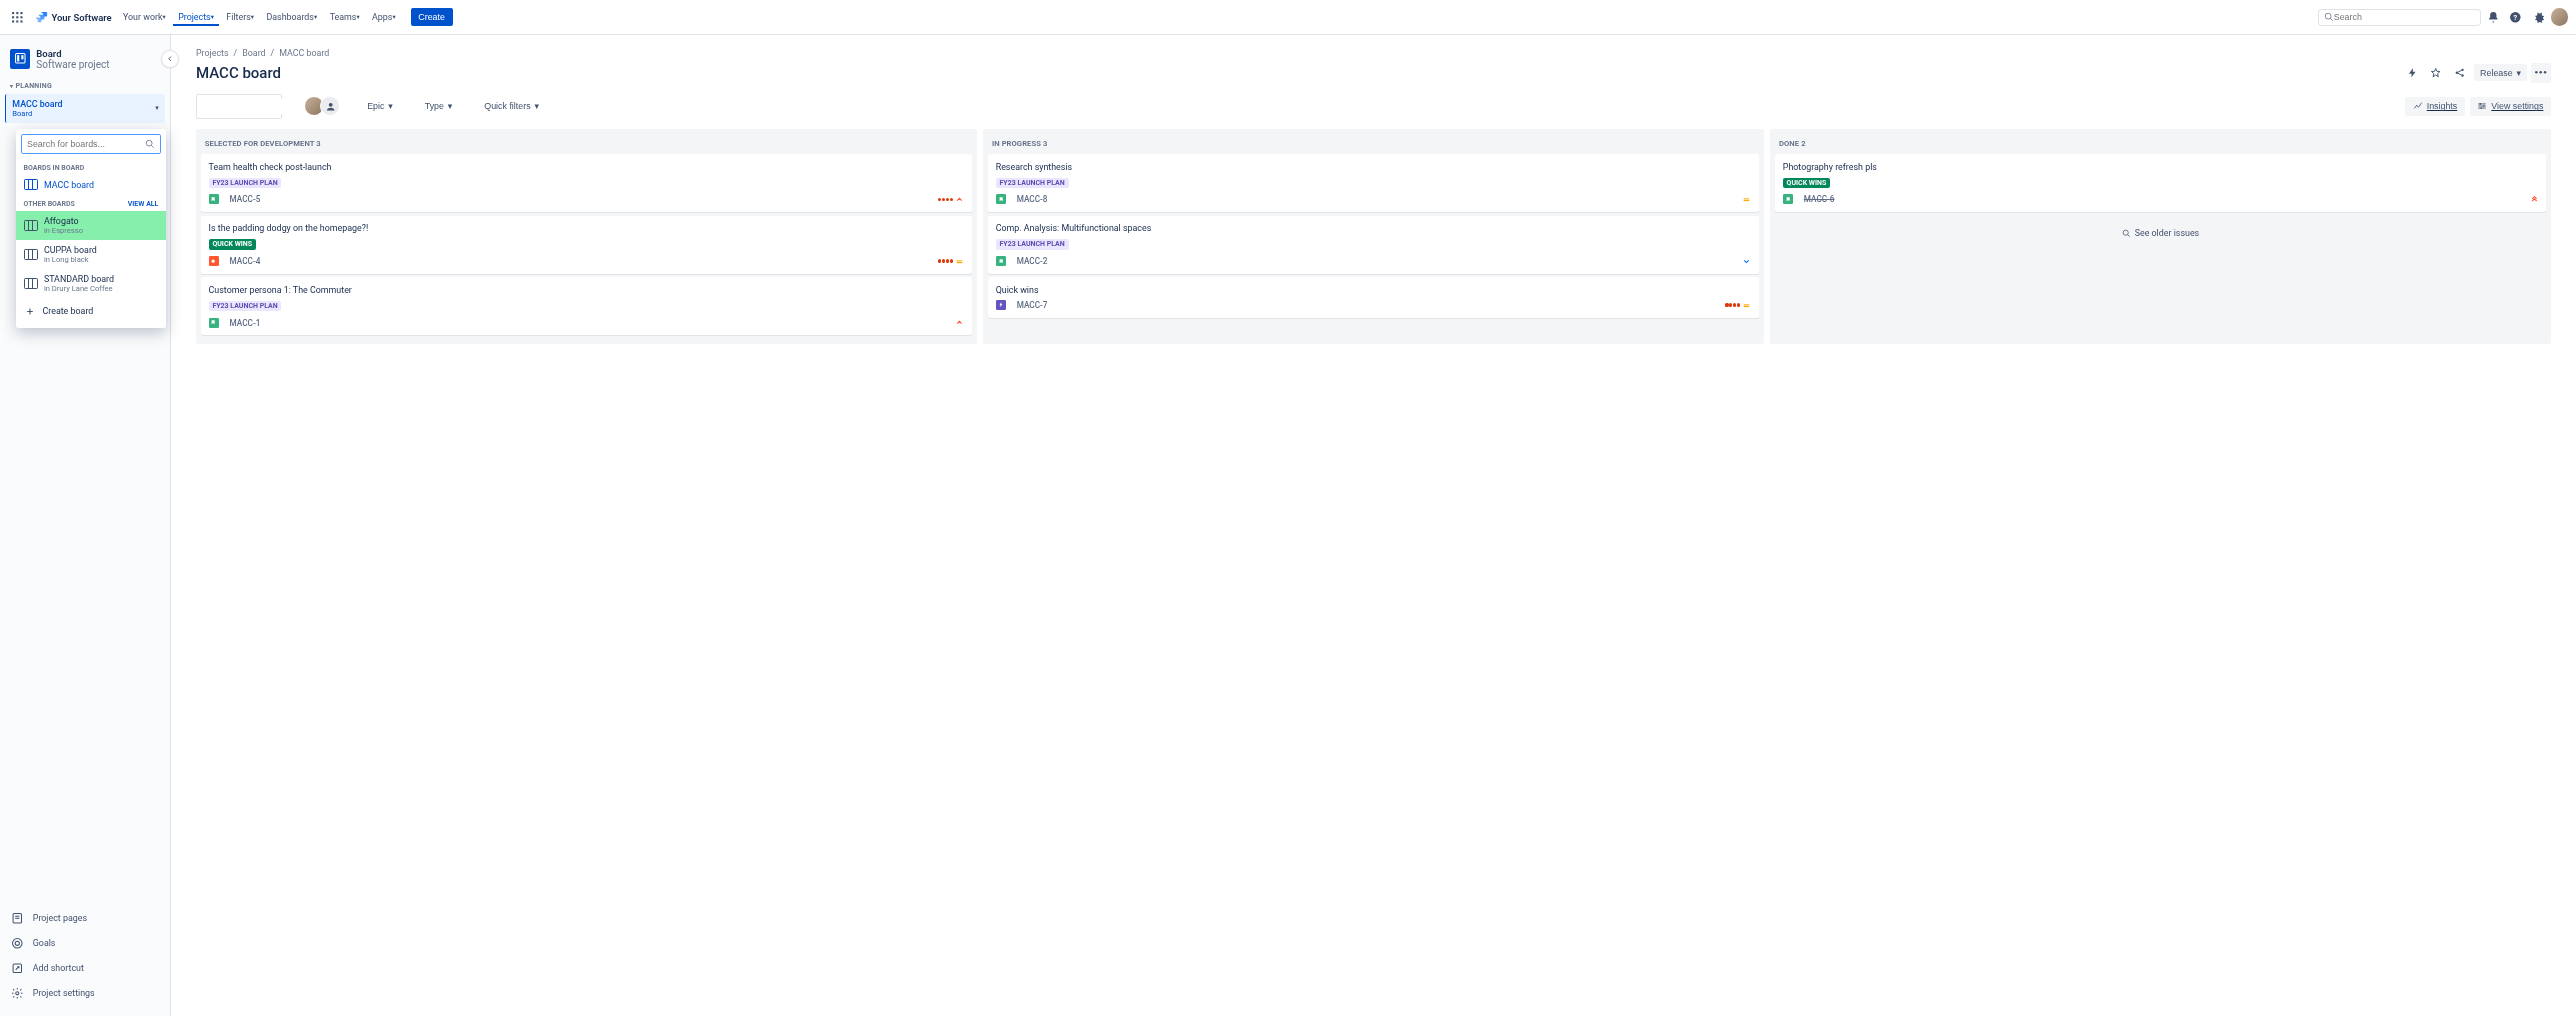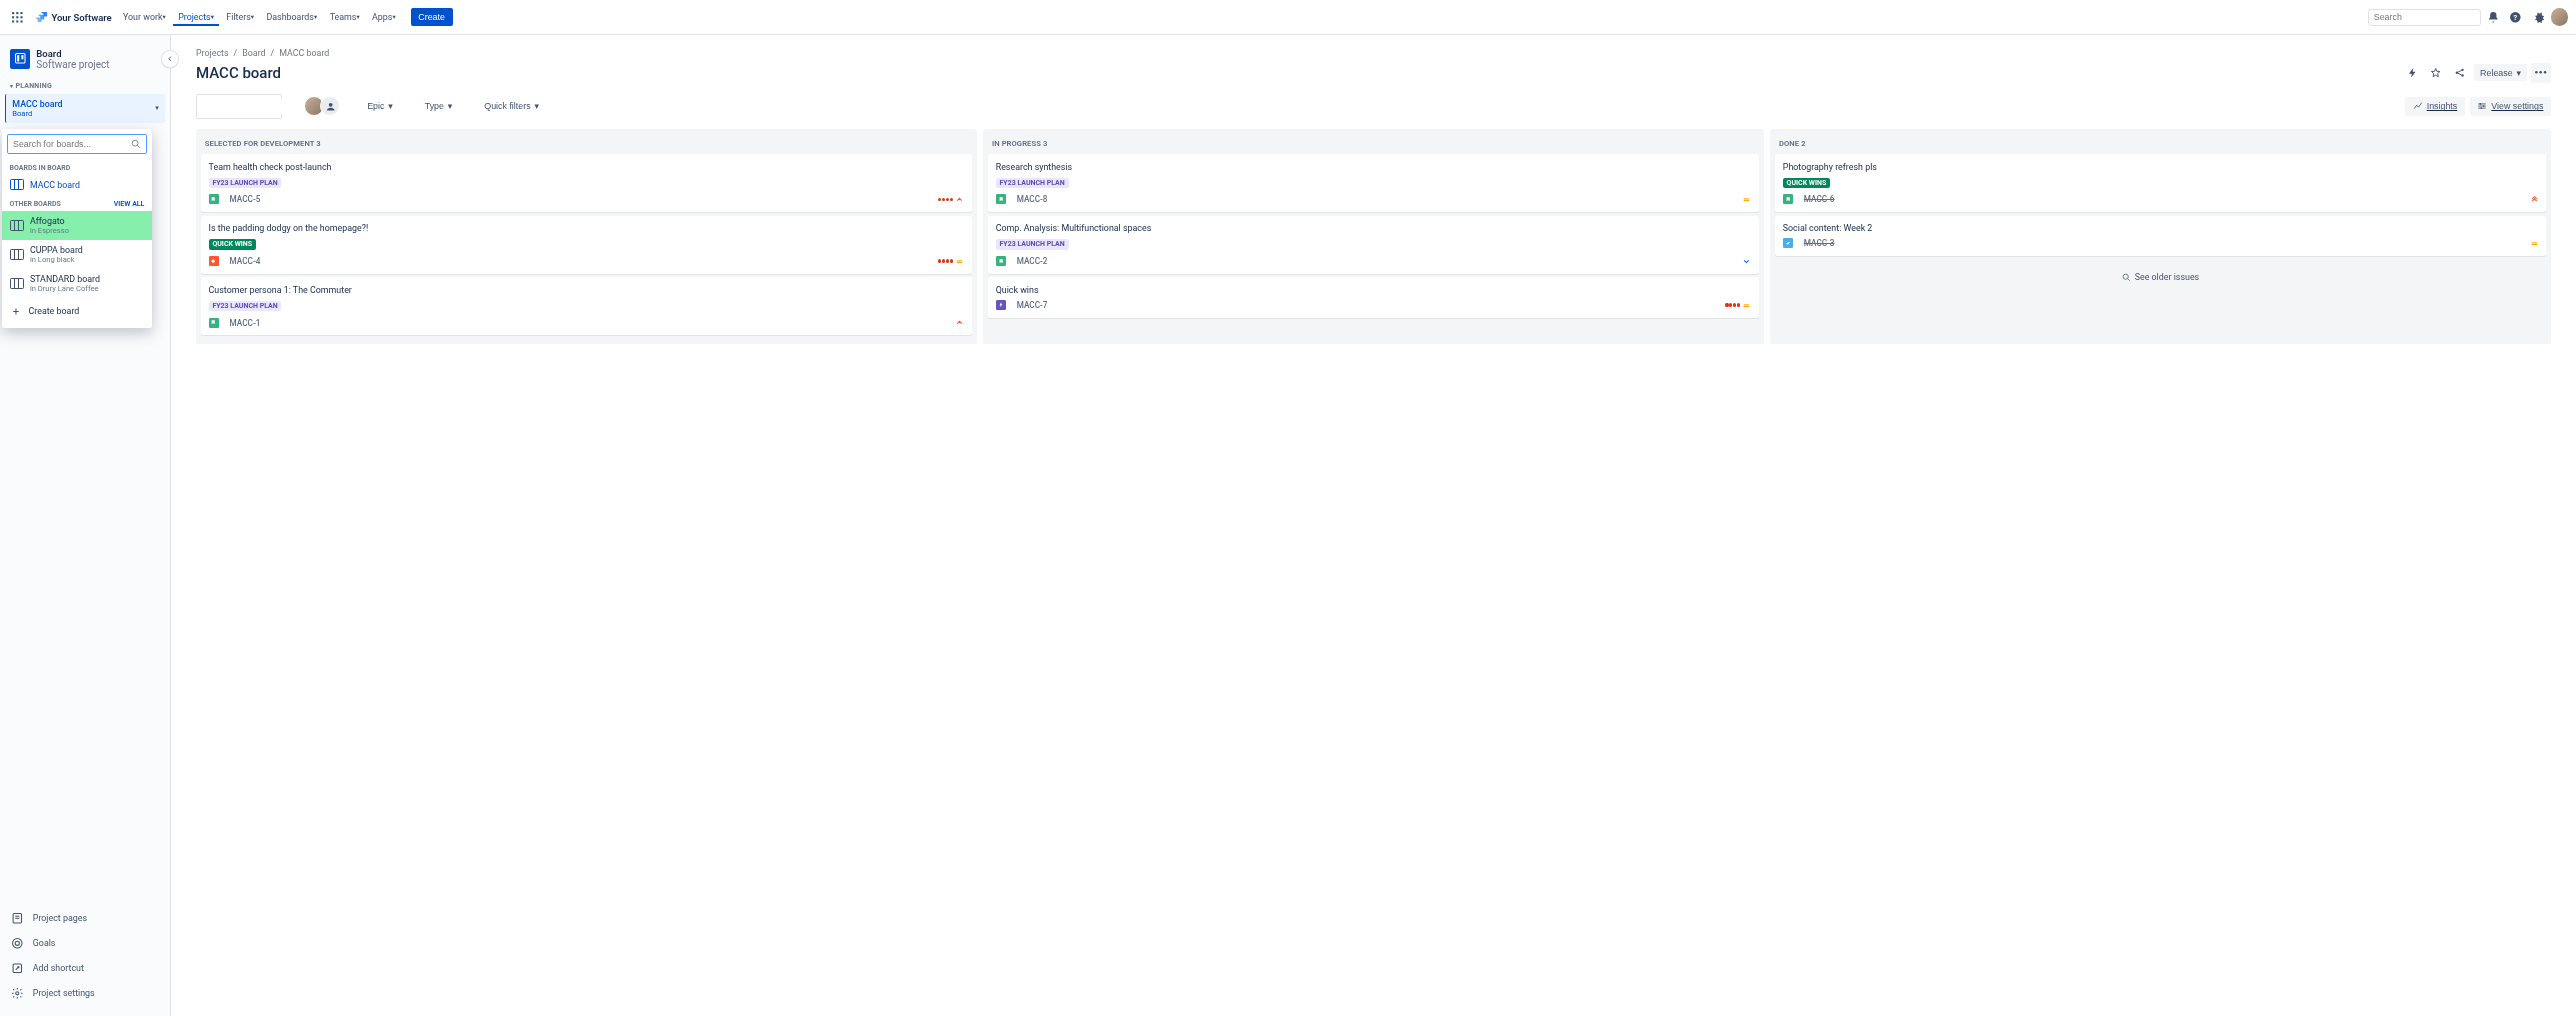--- a/index.html
+++ b/index.html
@@ -9,42 +9,42 @@
 .topnav { height: 35px; border-bottom: 0.6px solid #DFE1E6; display: flex; align-items: center; padding: 0 7.6px; gap: 2.5px; }
 .topnav-left { display: flex; align-items: center; gap: 2.5px; flex: 1; }
 .app-switcher { width: 20px; height: 20px; display: flex; align-items: center; justify-content: center; border-radius: 1.9px; cursor: pointer; }
 .logo { display: flex; align-items: center; gap: 2.5px; font-weight: 600; font-size: 9.5px; padding: 0 3.8px; }
 .logo-mark { width: 15px; height: 15px; }
 .nav-item { padding: 3.8px 5px; border-radius: 1.9px; cursor: pointer; display: flex; align-items: center; gap: 0; font-size: 8.9px; color: #42526E; }
 .nav-item.active { color: #0052CC; box-shadow: inset 0 -1.9px 0 #0052CC; border-radius: 0; }
 .nav-item .chev { font-size: 6.3px; }
 .create-btn { background: #0052CC; color: #fff; border: none; padding: 3.8px 7.6px; border-radius: 1.9px; font-weight: 500; font-size: 8.9px; cursor: pointer; margin-left: 7.6px; }
 .topnav-right { display: flex; align-items: center; gap: 2.5px; }
-.search-box { display: flex; align-items: center; border: 1.3px solid #DFE1E6; border-radius: 3.2px; padding: 2.5px 5px; width: 113px; background: #fff; }
+.search-box { display: flex; align-items: center; border: 1.3px solid #DFE1E6; border-radius: 3.2px; padding: 2.5px 5px; width: 163px; background: #fff; }
 .search-box input { border: none; outline: none; flex: 1; font-size: 8.9px; background: transparent; }
 .icon-btn { width: 20px; height: 20px; display: flex; align-items: center; justify-content: center; border-radius: 50%; cursor: pointer; color: #42526E; }
 .avatar { width: 17.7px; height: 17.7px; border-radius: 50%; background: linear-gradient(135deg, #c9b29b, #8a7560); }
 
 
 .layout { display: flex; height: calc(100vh - 35px); }
 .sidebar { width: 171px; border-right: 0.6px solid #DFE1E6; background: #FAFBFC; position: relative; display: flex; flex-direction: column; padding: 10px 5px; }
 .collapse-btn { position: absolute; top: 15px; right: -8.9px; width: 17.7px; height: 17.7px; border-radius: 50%; background: #fff; border: 0.6px solid #DFE1E6; display: flex; align-items: center; justify-content: center; cursor: pointer; box-shadow: 0 0.6px 1.3px rgba(0,0,0,0.1); z-index: 5; }
 .project-header { display: flex; align-items: center; gap: 6.3px; padding: 2.5px 5px 10px; }
 .project-avatar { width: 20px; height: 20px; border-radius: 1.9px; background: #0052CC; display: flex; align-items: center; justify-content: center; color: #fff; }
 .project-title { font-weight: 600; font-size: 9.5px; color: #172B4D; }
 .project-sub { font-size: 10px; color: #6B778C; }
 .section-label { font-size: 7px; font-weight: 700; color: #6B778C; letter-spacing: 0.2px; padding: 2.5px 5px; display: flex; align-items: center; gap: 2.5px; }
 .section-label .chev { font-size: 5.7px; }
 .board-picker { background: #E9F2FF; border-radius: 1.9px; padding: 5px 6.3px; margin: 1.3px 0; display: flex; align-items: center; justify-content: space-between; cursor: pointer; border-left: 1.9px solid #0052CC; }
 .board-picker .name { color: #0052CC; font-weight: 500; font-size: 8.9px; }
 .board-picker .sub { color: #0052CC; font-size: 7.6px; }
 .board-picker .chev { color: #42526E; font-size: 7px; }
 
 
-.dropdown-panel { position: absolute; top: 94px; left: 2px; width: 150px; background: #fff; border-radius: 2.5px; box-shadow: 0 5px 15px rgba(9,30,66,0.25); z-index: 10; padding: 5px 0; }
+.dropdown-panel { position: absolute; top: 94px; left: 16px; width: 150px; background: #fff; border-radius: 2.5px; box-shadow: 0 5px 15px rgba(9,30,66,0.25); z-index: 10; padding: 5px 0; }
 .dropdown-search { margin: 0 5px 5px; border: 1.3px solid #4C9AFF; border-radius: 1.9px; display: flex; align-items: center; padding: 3.8px 5px; }
 .dropdown-search input { border: none; outline: none; flex: 1; font-size: 8.9px; }
 .dd-section { padding: 5px 7.6px 2.5px; font-size: 7px; font-weight: 700; color: #6B778C; display: flex; justify-content: space-between; align-items: center; }
 .dd-section .viewall { color: #0052CC; font-size: 7px; font-weight: 600; cursor: pointer; }
 .dd-item { display: flex; align-items: center; gap: 6.3px; padding: 5px 7.6px; cursor: pointer; }
 .dd-item.hovered { background: #86efac; }
 .dd-item.selected .dd-label { color: #0052CC; }
 .dd-board-icon { width: 14px; height: 11.4px; border: 1.3px solid #42526E; border-radius: 1.3px; display: flex; }
 .dd-board-icon.blue { border-color: #0052CC; }
 .dd-board-icon span { flex: 1; border-right: 1.3px solid #42526E; }
@@ -567,40 +567,20 @@
                 </span>
           <span class="issue-key strike">MACC-6</span>
         </div>
         <div class="card-right">
                 <svg class="prio" viewBox="0 0 16 16">
                   <path d="M4 11l4-4 4 4M4 7l4-4 4 4" stroke="#FF5630" stroke-width="2" fill="none"></path>
                 </svg>
               </div>
       </div>
     </div>
-          <div class="card">
-      <div class="card-title">Social content: Week 2</div>
-
-      <div class="card-footer">
-        <div class="card-left">
-          <span class="issue-icon task">
-                  <svg viewBox="0 0 16 16">
-                    <path fill="#fff" d="M4 8l3 3 5-6" stroke="#fff" stroke-width="2"></path>
-                  </svg>
-                </span>
-          <span class="issue-key strike">MACC-3</span>
-        </div>
-        <div class="card-right">
-                <svg class="prio" viewBox="0 0 16 16">
-                  <rect x="3" y="6" width="10" height="2" fill="#FFAB00"></rect>
-                  <rect x="3" y="9" width="10" height="2" fill="#FFAB00"></rect>
-                </svg>
-              </div>
-      </div>
-    </div>
           <div class="see-older"><svg width="8.9" height="8.9" viewBox="0 0 24 24">
               <circle cx="10" cy="10" r="7" stroke="#42526E" stroke-width="2" fill="none"></circle>
               <line x1="15" y1="15" x2="21" y2="21" stroke="#42526E" stroke-width="2"></line>
             </svg>See older issues</div>
         </div>
       </div>
   </div>
 </div>
 
 

